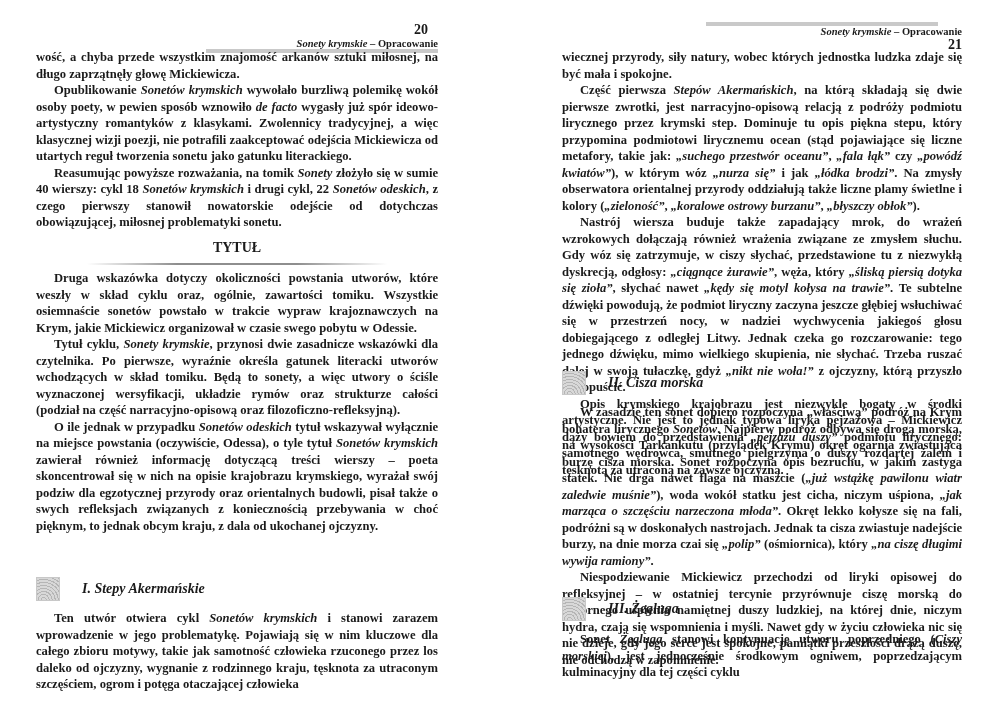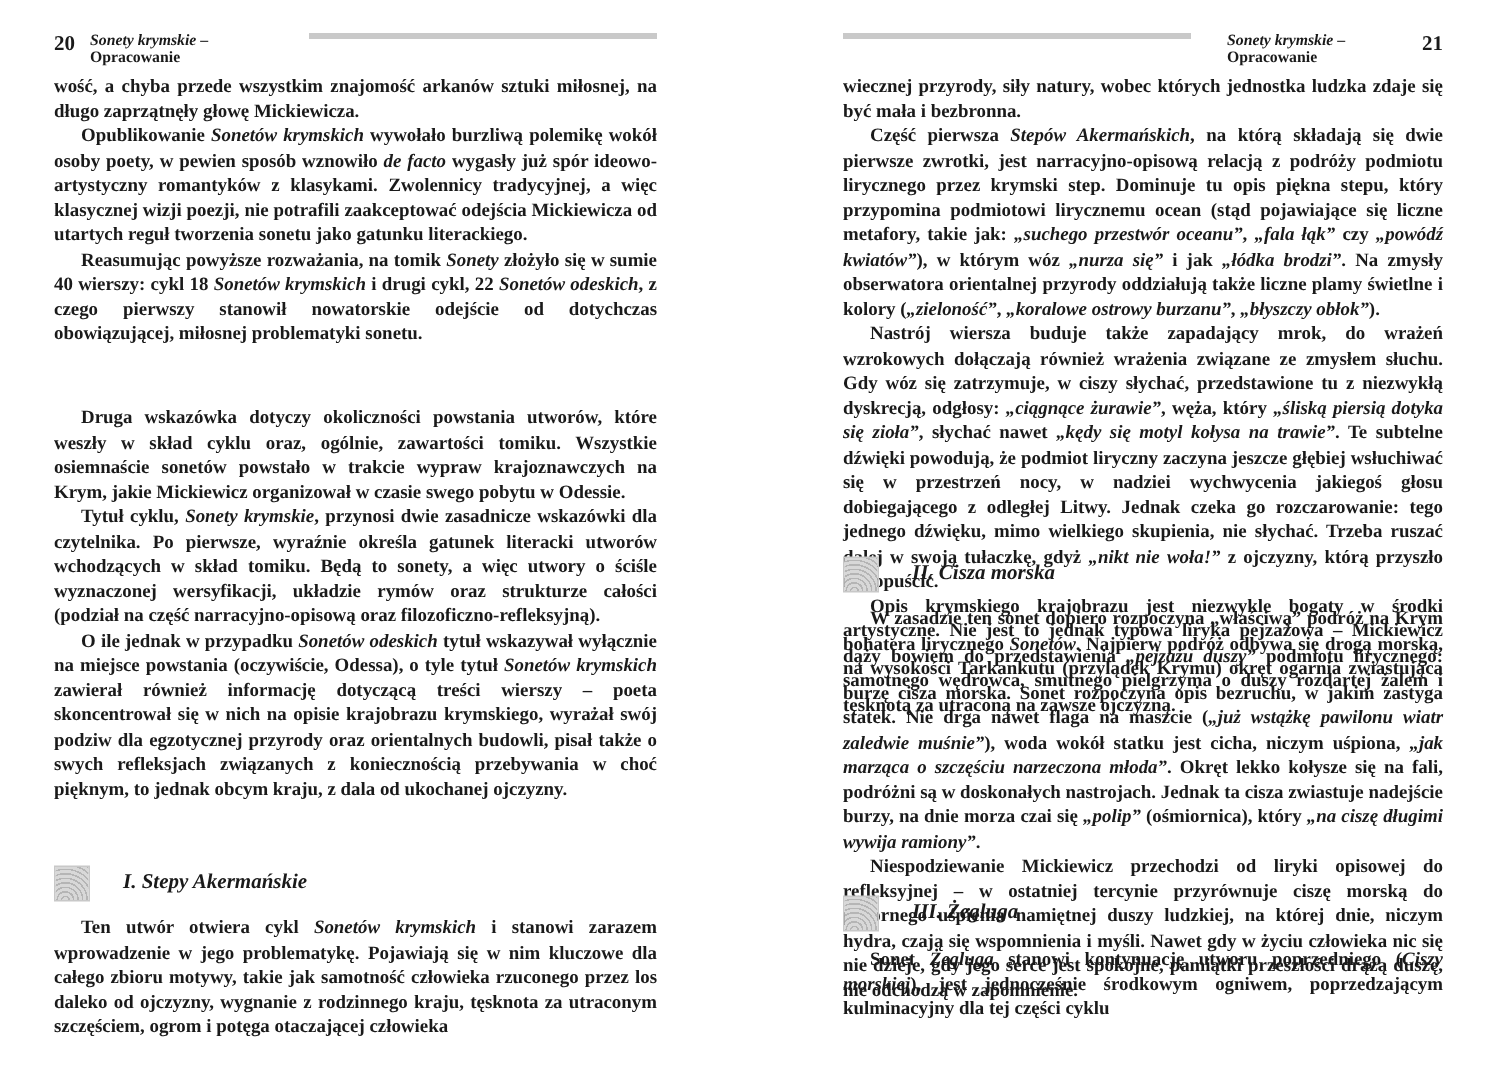--- a/index.html
+++ b/index.html
@@ -7,21 +7,21 @@
     width: 1000px; height: 712px; overflow: hidden;
     background: #ffffff;
     font-family: "Liberation Serif", "DejaVu Serif", serif;
     color: #1a1a1a;
   }
   .spread { position: relative; width: 1000px; height: 712px; }
   .page { position: absolute; top: 0; height: 712px; }
   .page.left { left: 0; width: 500px; }
   .page.right { left: 500px; width: 500px; }
 
-  .running-head { position: absolute; top: 22px; height: 20px; display: flex; align-items: flex-start; }
+  .running-head { position: absolute; top: 22px; height: 20px; display: flex; align-items: flex-end; flex-direction: column; }
   .left .running-head { left: 36px; width: 402px; }
   .right .running-head { left: 62px; width: 400px; }
   .page-num { font-weight: bold; font-size: 14px; }
   .head-title { font-size: 10.5px; font-weight: bold; }
   .head-title i { font-style: italic; }
   .head-rule { height: 4px; background: #c9c9c9; flex: none; }
   .left .page-num { margin-right: 10px; }
   .left .head-rule { width: 232px; margin-left: 24px; }
   .right .head-rule { width: 232px; margin-right: 24px; }
   .right .page-num { margin-left: 10px; }
@@ -60,20 +60,24 @@
       <span class="head-title"><i>Sonety krymskie</i><span> – Opracowanie</span></span>
       <span class="head-rule"></span>
     </div>
 
     <div class="body-text" style="top:49px;">
         <p>wość, a chyba przede wszystkim znajomość arkanów sztuki miłosnej, na długo zaprzątnęły głowę Mickiewicza.</p>
         <p class="ind">Opublikowanie <i>Sonetów krymskich</i> wywołało burzliwą polemikę wokół osoby poety, w pewien sposób wznowiło <i>de facto</i> wygasły już spór ideowo-artystyczny romantyków z klasykami. Zwolennicy tradycyjnej, a więc klasycznej wizji poezji, nie potrafili zaakceptować odejścia Mickiewicza od utartych reguł tworzenia sonetu jako  gatunku literackiego.</p>
         <p class="ind">Reasumując powyższe rozważania, na tomik <i>Sonety</i> złożyło się w sumie 40 wierszy: cykl 18 <i>Sonetów krymskich</i> i drugi cykl, 22 <i>Sonetów odeskich</i>, z czego pierwszy stanowił nowatorskie odejście od dotychczas obowiązującej, miłosnej problematyki sonetu.</p>
       </div>
 
+    <div class="section-heading" style="top:239px;">
+      <div>TYTUŁ</div>
+      <div class="heading-rule"></div>
+    </div>
 
     <div class="body-text" style="top:270px;">
         <p class="ind">Druga wskazówka dotyczy okoliczności powstania utworów, które weszły w skład cyklu oraz, ogólnie, zawartości tomiku. Wszystkie osiemnaście sonetów powstało w trakcie wypraw krajoznawczych na Krym, jakie Mickiewicz organizował w czasie swego pobytu w Odessie.</p>
         <p class="ind">Tytuł cyklu, <i>Sonety krymskie</i>, przynosi dwie zasadnicze wskazówki dla czytelnika. Po pierwsze, wyraźnie określa gatunek literacki utworów wchodzących w skład tomiku. Będą to sonety, a więc utwory o ściśle wyznaczonej wersyfikacji, układzie rymów oraz strukturze całości (podział na część narracyjno-opisową oraz filozoficzno-refleksyjną).</p>
         <p class="ind">O ile jednak w przypadku <i>Sonetów odeskich</i> tytuł wskazywał wyłącznie na miejsce powstania (oczywiście, Odessa), o tyle tytuł <i>Sonetów krymskich</i> zawierał również informację dotyczącą treści wierszy – poeta skoncentrował się w nich na opisie krajobrazu krymskiego, wyrażał swój podziw dla egzotycznej przyrody oraz orientalnych budowli, pisał także o swych refleksjach związanych z koniecznością przebywania w choć pięknym, to jednak obcym kraju, z dala od ukochanej ojczyzny.</p>
       </div>
 
 
     <div class="sub-heading" style="left:36px; top:577px;">
       <span class="sub-icon"></span>
@@ -86,21 +90,21 @@
   </div>
 
   <div class="page right">
     <div class="running-head">
       <span class="head-rule"></span>
       <span class="head-title"><i>Sonety krymskie</i><span> – Opracowanie</span></span>
       <span class="page-num">21</span>
     </div>
 
     <div class="body-text" style="top:49px;">
-        <p>wiecznej przyrody, siły natury, wobec których jednostka ludzka zdaje się być mała i bezbronna.</p>
+        <p>wiecznej przyrody, siły natury, wobec których jednostka ludzka zdaje się być mała i spokojne.</p>
         <p class="ind">Część pierwsza <i>Stepów Akermańskich</i>, na którą składają się dwie pierwsze zwrotki, jest narracyjno-opisową relacją z podróży podmiotu lirycznego przez krymski step. Dominuje tu opis piękna stepu, który przypomina podmiotowi lirycznemu ocean (stąd pojawiające się liczne metafory, takie jak: <i>„suchego przestwór oceanu”</i>, <i>„fala łąk”</i> czy <i>„powódź kwiatów”</i>), w którym wóz <i>„nurza się”</i> i jak <i>„łódka brodzi”</i>. Na zmysły obserwatora orientalnej przyrody oddziałują także liczne plamy świetlne i kolory (<i>„zieloność”</i>, <i>„koralowe ostrowy burzanu”</i>, <i>„błyszczy obłok”</i>).</p>
         <p class="ind">Nastrój wiersza buduje także zapadający mrok, do wrażeń wzrokowych dołączają również wrażenia związane ze zmysłem słuchu. Gdy wóz się zatrzymuje, w ciszy słychać, przedstawione tu z niezwykłą dyskrecją, odgłosy: <i>„ciągnące żurawie”</i>, węża, który <i>„śliską piersią dotyka się zioła”</i>, słychać nawet <i>„kędy się motyl kołysa na trawie”</i>. Te subtelne dźwięki powodują, że podmiot liryczny zaczyna jeszcze głębiej wsłuchiwać się w przestrzeń nocy, w nadziei wychwycenia jakiegoś głosu dobiegającego z odległej Litwy. Jednak czeka go rozczarowanie: tego jednego dźwięku, mimo wielkiego skupienia, nie słychać. Trzeba ruszać dalej w swoją tułaczkę, gdyż <i>„nikt nie woła!”</i> z ojczyzny, którą przyszło mu opuścić.</p>
         <p class="ind">Opis krymskiego krajobrazu jest niezwykle bogaty w środki artystyczne. Nie jest to jednak typowa liryka pejzażowa – Mickiewicz dąży bowiem do przedstawienia <i>„pejzażu duszy”</i> podmiotu lirycznego: samotnego wędrowca, smutnego pielgrzyma o duszy rozdartej żalem i tęsknotą za utraconą na zawsze ojczyzną.</p>
       </div>
 
     <div class="sub-heading" style="left:62px; top:371px;justify-content:center;">
       <span class="sub-icon"></span>
       <span class="sub-title">II. Cisza morska</span>
     </div>
 

